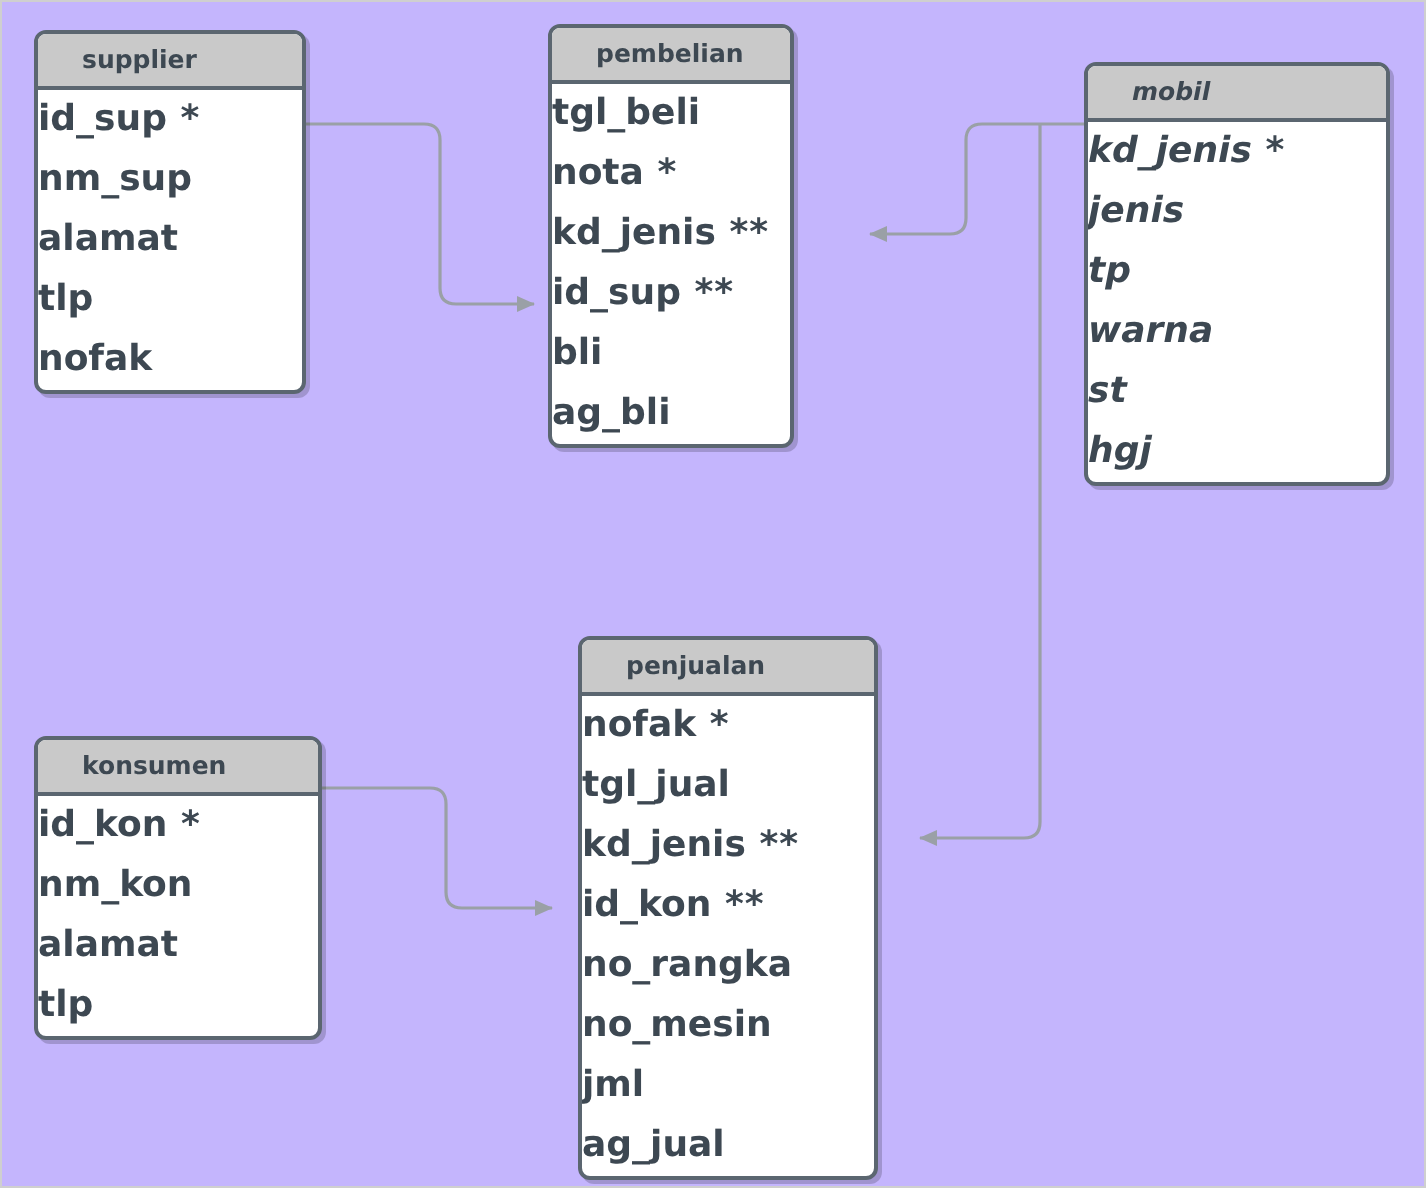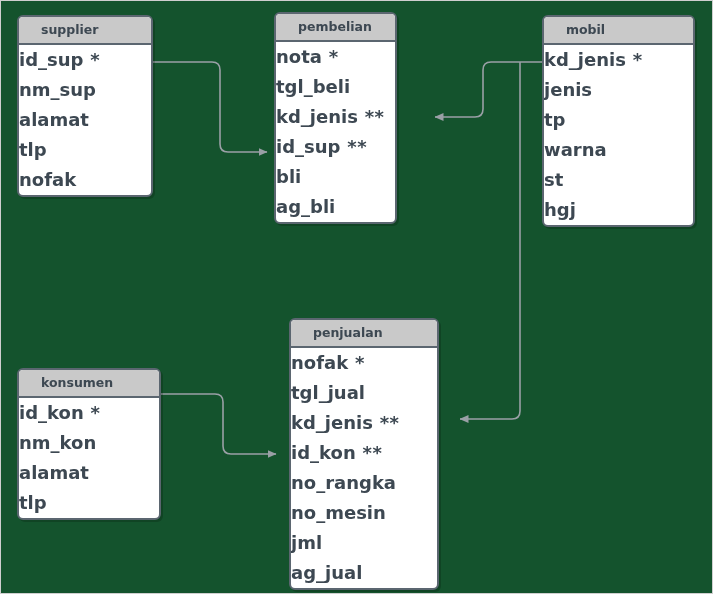--- a/index.html
+++ b/index.html
@@ -5,21 +5,21 @@
 <style>
   html, body {
     margin: 0;
     padding: 0;
     background: #ffffff;
   }
   #canvas {
     position: relative;
     width: 713px;
     height: 594px;
-    background: #14532d;
+    background: #c4b5fd;
     border: 1px solid #cfcfcf;
     box-sizing: border-box;
     overflow: hidden;
     font-family: "DejaVu Sans", "Liberation Sans", sans-serif;
   }
   #links {
     position: absolute;
     left: 0;
     top: 0;
     width: 713px;
@@ -98,29 +98,29 @@
           <li class="field"><span>id_sup</span><span class="key-mark"> *</span></li>
           <li class="field"><span>nm_sup</span><span class="key-mark"></span></li>
           <li class="field"><span>alamat</span><span class="key-mark"></span></li>
           <li class="field"><span>tlp</span><span class="key-mark"></span></li>
           <li class="field"><span>nofak</span><span class="key-mark"></span></li>
         </ul>
       </div>
       <div class="entity" style="left: 273px; top: 11px; width: 123px;">
         <div class="entity-header">pembelian</div>
         <ul class="entity-fields">
+          <li class="field"><span>tgl_beli</span><span class="key-mark"></span></li>
           <li class="field"><span>nota</span><span class="key-mark"> *</span></li>
-          <li class="field"><span>tgl_beli</span><span class="key-mark"></span></li>
           <li class="field"><span>kd_jenis</span><span class="key-mark"> **</span></li>
           <li class="field"><span>id_sup</span><span class="key-mark"> **</span></li>
           <li class="field"><span>bli</span><span class="key-mark"></span></li>
           <li class="field"><span>ag_bli</span><span class="key-mark"></span></li>
         </ul>
       </div>
-      <div class="entity" style="left: 541px; top: 14px; width: 153px;">
+      <div class="entity" style="left: 541px; top: 30px; width: 153px; font-style: italic;">
         <div class="entity-header">mobil</div>
         <ul class="entity-fields">
           <li class="field"><span>kd_jenis</span><span class="key-mark"> *</span></li>
           <li class="field"><span>jenis</span><span class="key-mark"></span></li>
           <li class="field"><span>tp</span><span class="key-mark"></span></li>
           <li class="field"><span>warna</span><span class="key-mark"></span></li>
           <li class="field"><span>st</span><span class="key-mark"></span></li>
           <li class="field"><span>hgj</span><span class="key-mark"></span></li>
         </ul>
       </div>

